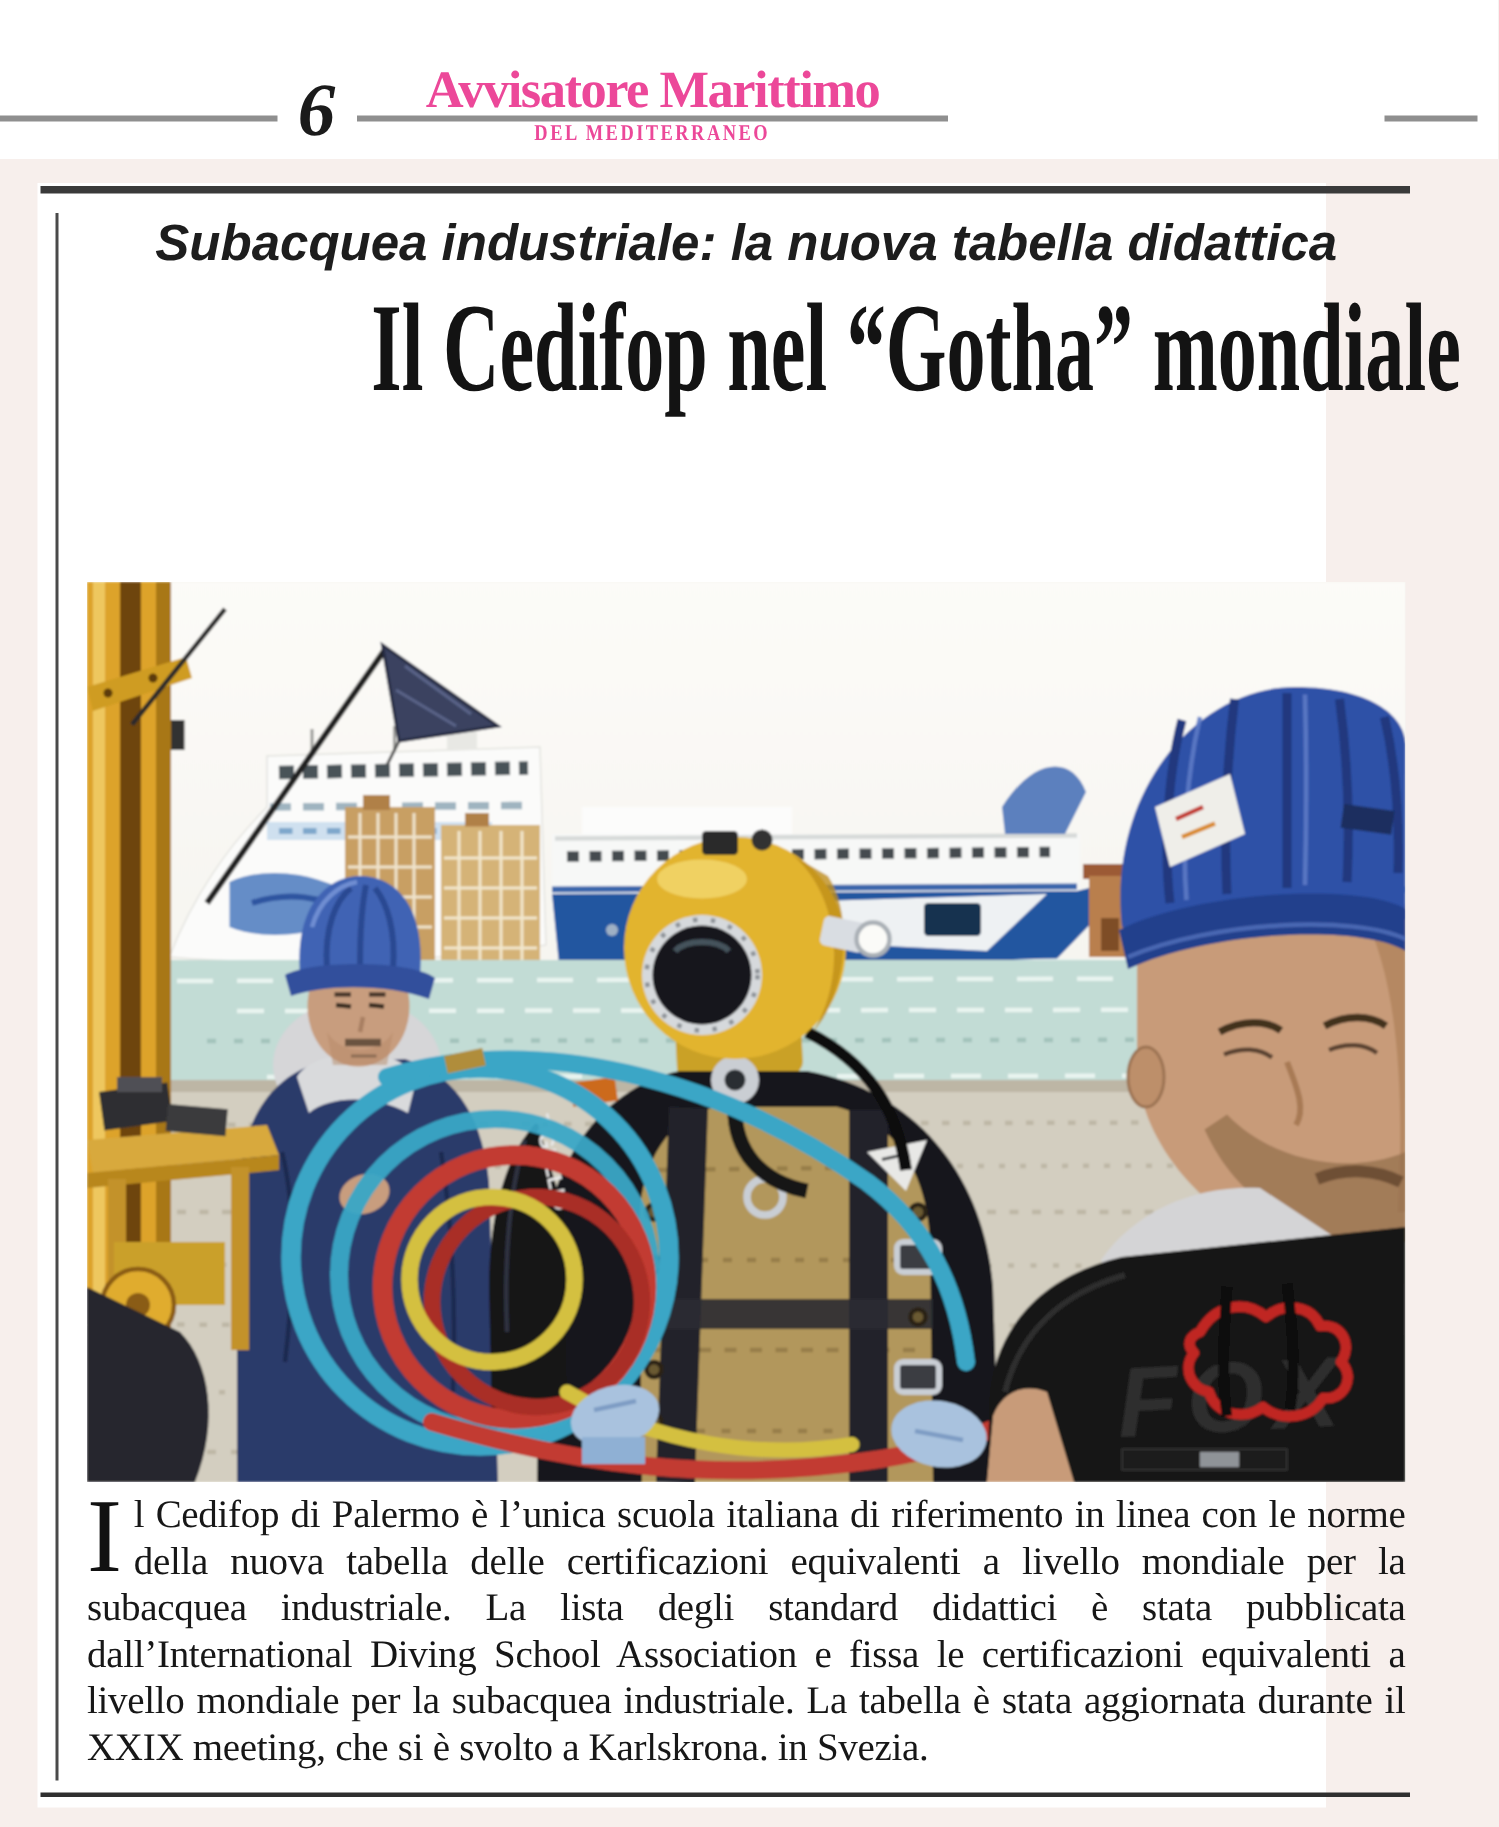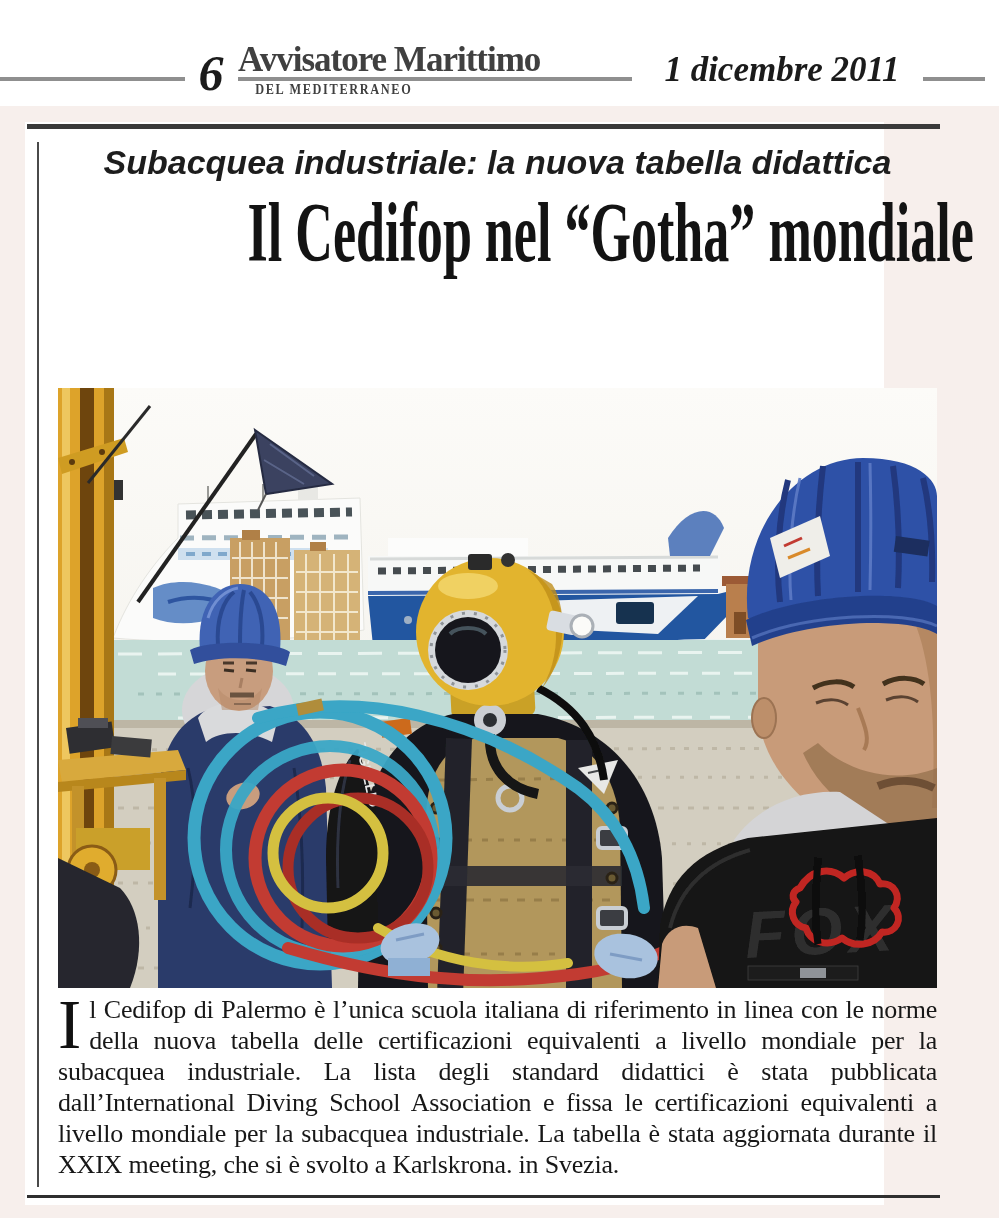--- a/index.html
+++ b/index.html
@@ -6,21 +6,21 @@
   body{background:#e9e4e0;font-family:"Liberation Serif",serif;}
   .canvas{position:relative;width:999px;height:1218px;background:#f7efec;overflow:hidden;margin:0 auto;}
   
   .header-band{position:absolute;left:0;top:0;width:999px;height:106px;background:#ffffff;}
   .hrule{position:absolute;height:4px;background:#8f8f8f;}
   .rule-left{left:0;top:77px;width:185px;}
   .rule-mid{left:238px;top:77px;width:394px;}
   .rule-right{left:923px;top:77px;width:62px;}
   .pagenum{position:absolute;left:186px;top:48px;width:50px;text-align:center;
     font-family:"Liberation Serif",serif;font-style:italic;font-weight:700;font-size:50px;color:#1b1b1b;line-height:1;}
-  .masthead{position:absolute;left:238px;top:40px;width:394px;text-align:left;color:#404040;}
+  .masthead{position:absolute;left:238px;top:40px;width:394px;text-align:center;color:#ec4899;}
   .masthead-title{font-family:"Liberation Serif",serif;font-weight:700;font-size:35px;line-height:40px;letter-spacing:-1px;display:block;}
   .masthead-sub{display:inline-block;font-family:"Liberation Serif",serif;font-weight:700;font-size:15px;letter-spacing:2px;
     transform:scaleX(0.82);transform-origin:center;margin-top:1px;}
   .issue-date{position:absolute;left:652px;top:52px;width:260px;text-align:center;
     font-family:"Liberation Serif",serif;font-style:italic;font-weight:700;font-size:35px;color:#1b1b1b;line-height:1;}
   
   .paper{position:absolute;left:25px;top:122px;width:859px;height:1083px;background:#ffffff;}
   .top-rule{position:absolute;left:2px;top:2px;width:913px;height:5px;background:#3a3a3a;}
   .left-rule{position:absolute;left:12px;top:20px;width:2px;height:1045px;background:#4a4a4a;}
   .bottom-rule{position:absolute;left:2px;top:1073px;width:913px;height:3px;background:#2f2f2f;}
@@ -41,21 +41,20 @@
 <div class="canvas">
 
   <div class="header-band">
     <div class="hrule rule-left"></div>
     <div class="pagenum">6</div>
     <div class="hrule rule-mid"></div>
     <div class="masthead">
       <span class="masthead-title">Avvisatore Marittimo</span>
       <span class="masthead-sub">DEL MEDITERRANEO</span>
     </div>
-    <div class="issue-date">1 dicembre 2011</div>
     <div class="hrule rule-right"></div>
   </div>
 
   <div class="paper">
     <div class="top-rule"></div>
     <div class="left-rule"></div>
 
     <div class="kicker">Subacquea industriale: la nuova tabella didattica</div>
 
     <div class="headline">

